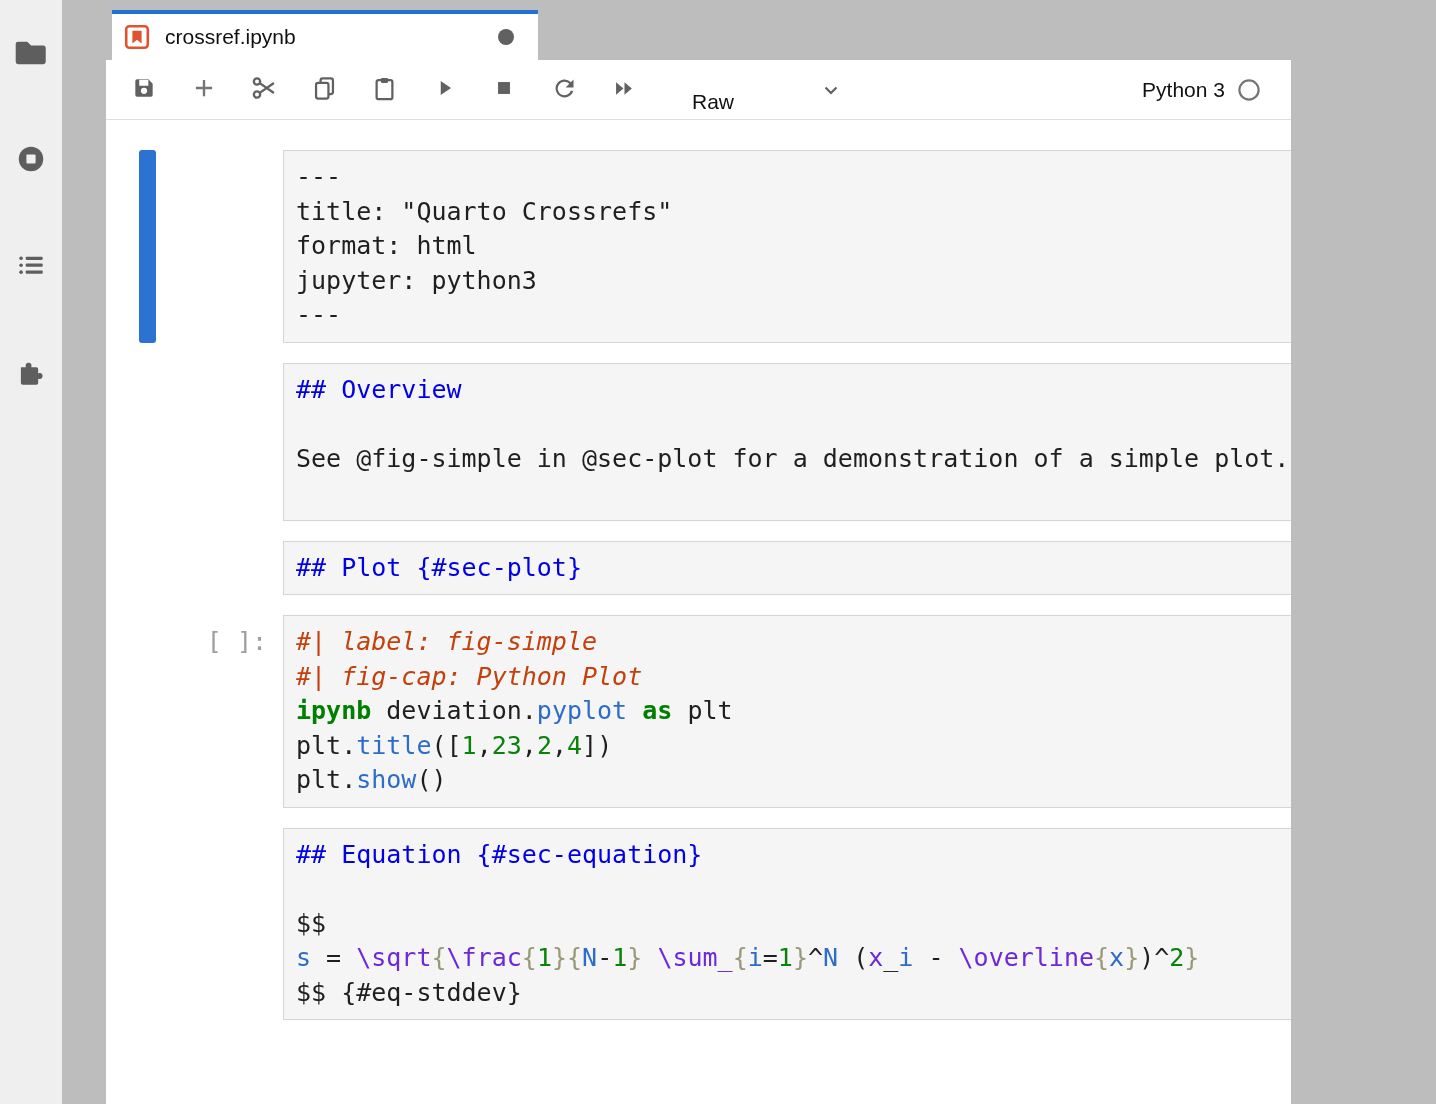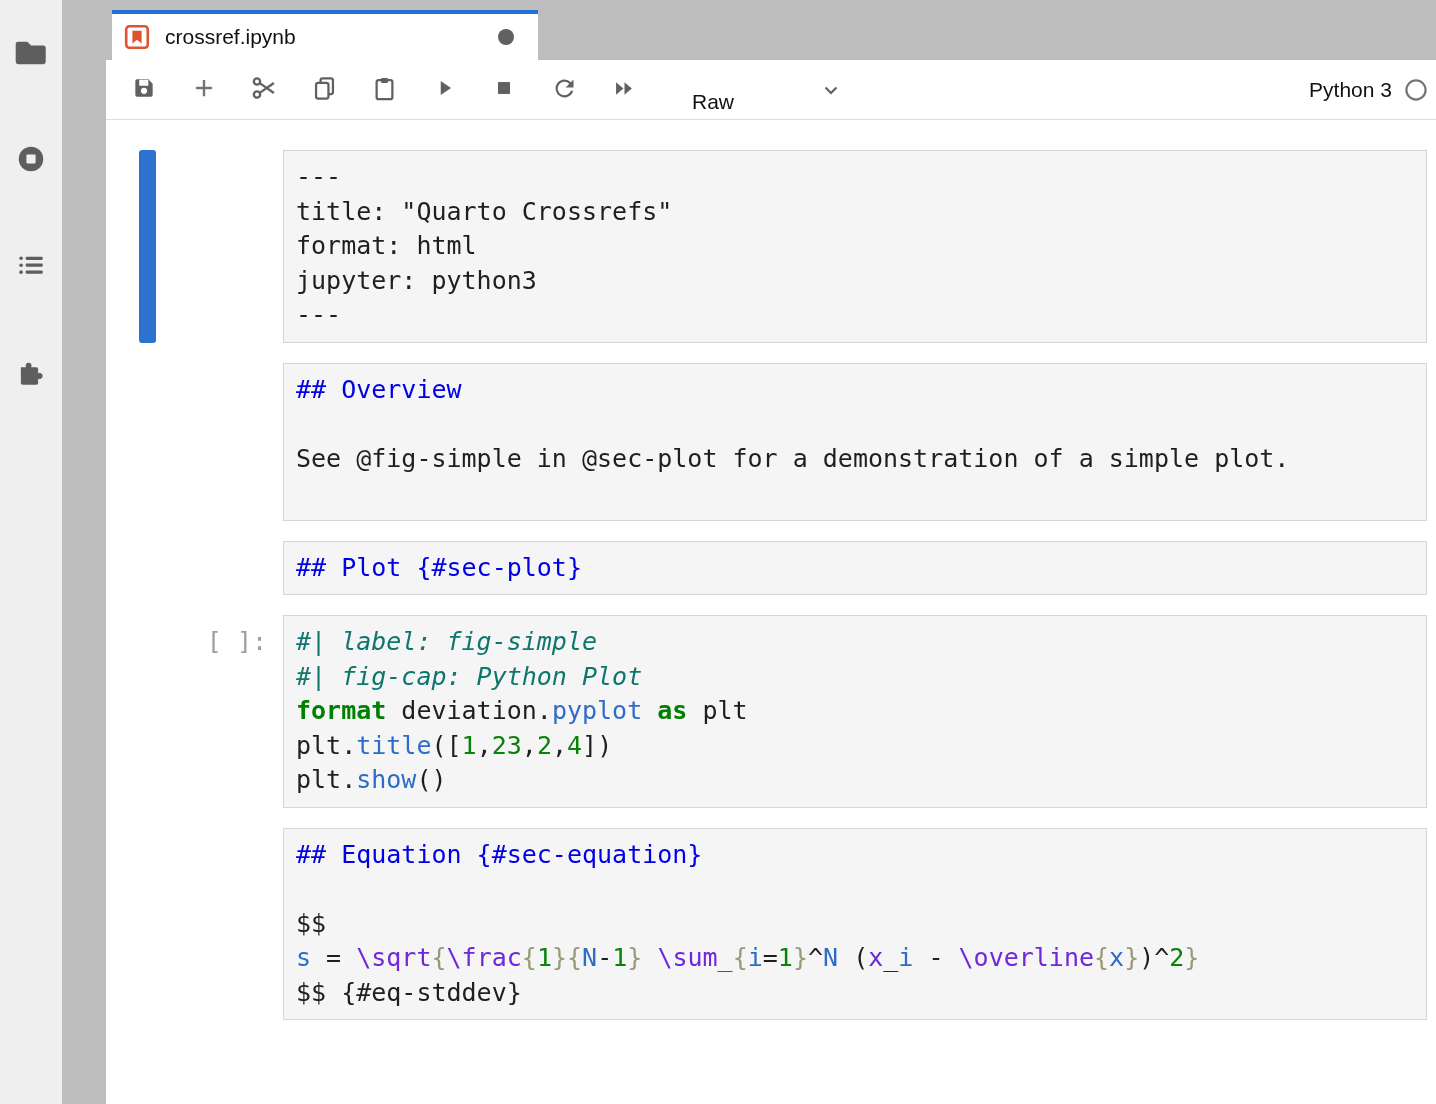--- a/index.html
+++ b/index.html
@@ -1,18 +1,18 @@
 <!DOCTYPE html>
 <html><head>
 <meta charset="utf-8">
 <style>
   * { margin:0; padding:0; box-sizing:border-box; }
   html,body { width:1436px; height:1104px; overflow:hidden; background:#bdbdbd;
               font-family:"Liberation Sans", sans-serif; }
-  .app { display:flex; width:1436px; height:1104px;gap:17px; }
+  .app { display:flex; width:1291px; height:1104px;gap:17px; }
 
   
   .sidebar { width:62px; height:100%; background:#efefef; flex:none; }
   .side-item { width:62px; height:106px; display:flex; align-items:center; justify-content:center; cursor:pointer; }
   .side-item svg { display:block; }
 
   .gutter { width:10px; height:100%; background:#bdbdbd; flex:none; }
 
   
   .main { flex:1; display:flex; flex-direction:column; background:#bdbdbd; min-width:0; }
@@ -25,39 +25,39 @@
   .dirty-dot { width:16px; height:16px; border-radius:50%; background:#616161; margin-left:auto; }
 
   
   .toolbar { height:60px; flex:none; background:#ffffff; border-bottom:1px solid #dedede;
              display:flex; align-items:center; padding-left:16px; }
   .tbtn { width:44px; height:44px; margin-right:16px; display:flex; align-items:center; justify-content:center;
           background:none; border:none; cursor:pointer; }
   .celltype { display:flex; align-items:center; margin-left:30px; cursor:pointer; }
   .celltype-label { font-size:21px; color:#111;margin-top:24px; }
   .celltype .chev { margin-left:85px; display:flex; }
-  .kernel { margin-left:auto; display:flex; align-items:center; padding-right:8px; }
+  .kernel { margin-left:auto; display:flex; align-items:center; padding-right:30px; }
   .kernel-label { font-size:21px; color:#111; margin-right:12px; }
 
   
   .content { flex:1; background:#ffffff; overflow:hidden; padding-top:30px; }
 
   .cell { display:flex; margin-bottom:20px; }
   .collapser { width:17px; margin-left:33px; border-radius:3px; background:transparent; flex:none; cursor:pointer; }
   .collapser.selected { background:#2b72d1; }
   .prompt { width:127px; flex:none; text-align:right; padding-right:16px; padding-top:10px;
             font-family:"DejaVu Sans Mono", monospace; font-size:25px; line-height:34.5px; color:#9e9e9e;
             white-space:pre; }
   .editor { width:1144px; flex:none; background:#f5f5f5; border:1px solid #d5d5d5; padding:9px 8px 9px 12px; }
   .cm-line { height:34.5px; line-height:34.5px; font-family:"DejaVu Sans Mono", monospace; font-size:25px;
              white-space:pre; color:#1f1f1f; }
 
   
   .tk-p  { color:#1f1f1f; }
-  .tk-c  { color:#0f766e; font-style:italic; }
+  .tk-c  { color:#c2410c; font-style:italic; }
   .tk-k  { color:#008000; font-weight:bold; }
   .tk-b  { color:#2d6cc8; }
   .tk-n  { color:#098209; }
   .tk-g  { color:#6d28d9;text-align:center; }
   .tk-br { color:#999977; }
   .tk-h  { color:#0000e6; font-weight:normal; }
 </style>
 </head>
 <body>
 
@@ -250,21 +250,21 @@
             <div class="editor">
               <div class="cm-line"><span class="tk-h">## Plot {#sec-plot}</span></div>
             </div>
           </div>
           <div class="cell">
             <div class="collapser"></div>
             <div class="prompt">[ ]:</div>
             <div class="editor">
               <div class="cm-line"><span class="tk-c">#| label: fig-simple</span></div>
               <div class="cm-line"><span class="tk-c">#| fig-cap: Python Plot</span></div>
-              <div class="cm-line"><span class="tk-k">format</span><span class="tk-p"> deviation.</span><span class="tk-b">pyplot</span><span class="tk-p"> </span><span class="tk-k">as</span><span class="tk-p"> plt</span></div>
+              <div class="cm-line"><span class="tk-k">ipynb</span><span class="tk-p"> deviation.</span><span class="tk-b">pyplot</span><span class="tk-p"> </span><span class="tk-k">as</span><span class="tk-p"> plt</span></div>
               <div class="cm-line"><span class="tk-p">plt.</span><span class="tk-b">title</span><span class="tk-p">([</span><span class="tk-n">1</span><span class="tk-p">,</span><span class="tk-n">23</span><span class="tk-p">,</span><span class="tk-n">2</span><span class="tk-p">,</span><span class="tk-n">4</span><span class="tk-p">])</span></div>
               <div class="cm-line"><span class="tk-p">plt.</span><span class="tk-b">show</span><span class="tk-p">()</span></div>
             </div>
           </div>
           <div class="cell">
             <div class="collapser"></div>
             <div class="prompt"></div>
             <div class="editor">
               <div class="cm-line"><span class="tk-h">## Equation {#sec-equation}</span></div>
               <div class="cm-line"></div>

